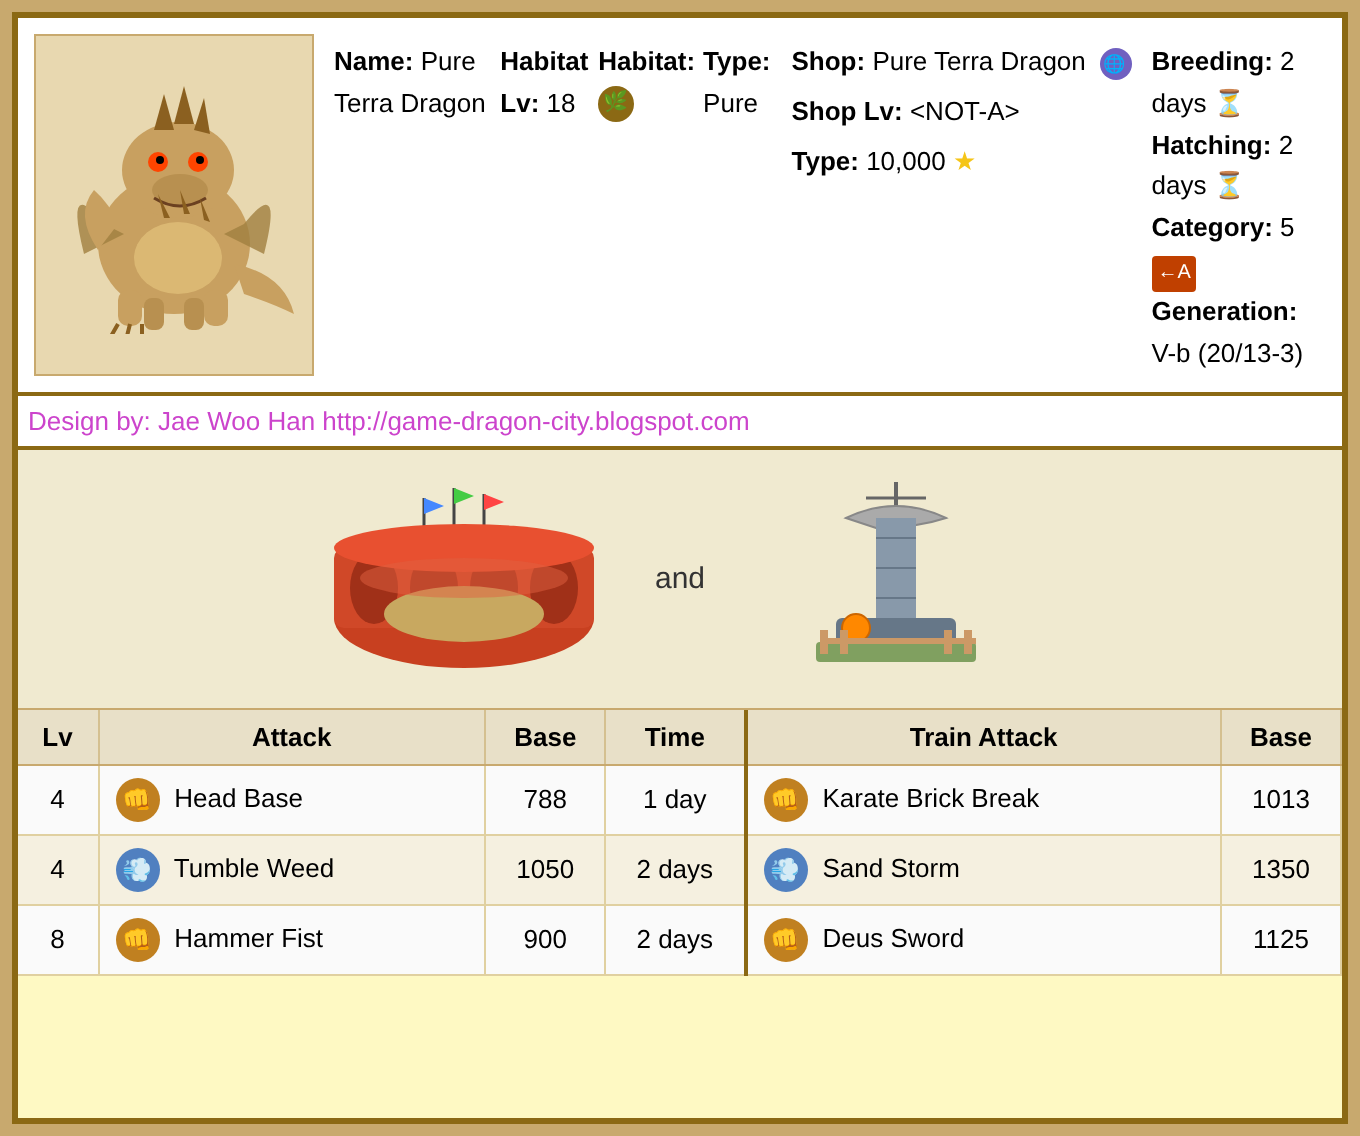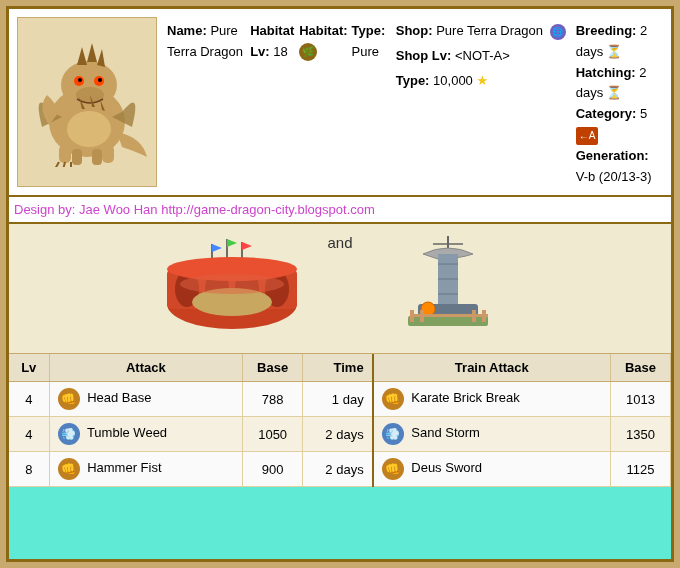--- a/index.html
+++ b/index.html
@@ -88,20 +88,21 @@
     .design-bar {
       padding: 5px;
       font-size: 13px;
       color: #cc44cc;
       border-bottom: 2px solid #8b6914;
       background: #fff;
     }
     
     .arena-section {
       display: flex;
+      align-items: center;
       justify-content: center;
       gap: 20px;
       padding: 10px;
       background: #f0ead0;
       border-bottom: 1px solid #c8a96e;
       min-height: 130px;
     }
     .arena-img {
       width: 150px;
       height: 100px;
@@ -109,21 +110,21 @@
       align-items: center;
       justify-content: center;
     }
     .and-text {
       font-size: 15px;
       color: #333;
     }
     
     .table-section {
       flex: 1;
-      background: #5eead4;
+      background: #fef9c3;
       overflow: hidden;
     }
     table {
       width: 100%;
       border-collapse: collapse;
     }
     thead tr {
       background: #e8e0c8;
     }
     th {
@@ -151,21 +152,21 @@
       margin-right: 4px;
       text-align: center;
       line-height: 22px;
       font-size: 12px;
     }
     .attack-icon.blue { background: #6090c0; }
     .attack-icon.purple { background: #9060a0; }
     .divider-col { border-left: 2px solid #8b6914; }
     .lv-col { width: 40px; text-align: center; }
     .base-col { width: 60px; text-align: center; }
-    .time-col { width: 70px; text-align: right; }
+    .time-col { width: 70px; text-align: center; }
   </style>
 </head>
 <body>
 
 <div class="outer-border">
 
   <div class="top-section">
 
     <div class="dragon-image">
 

